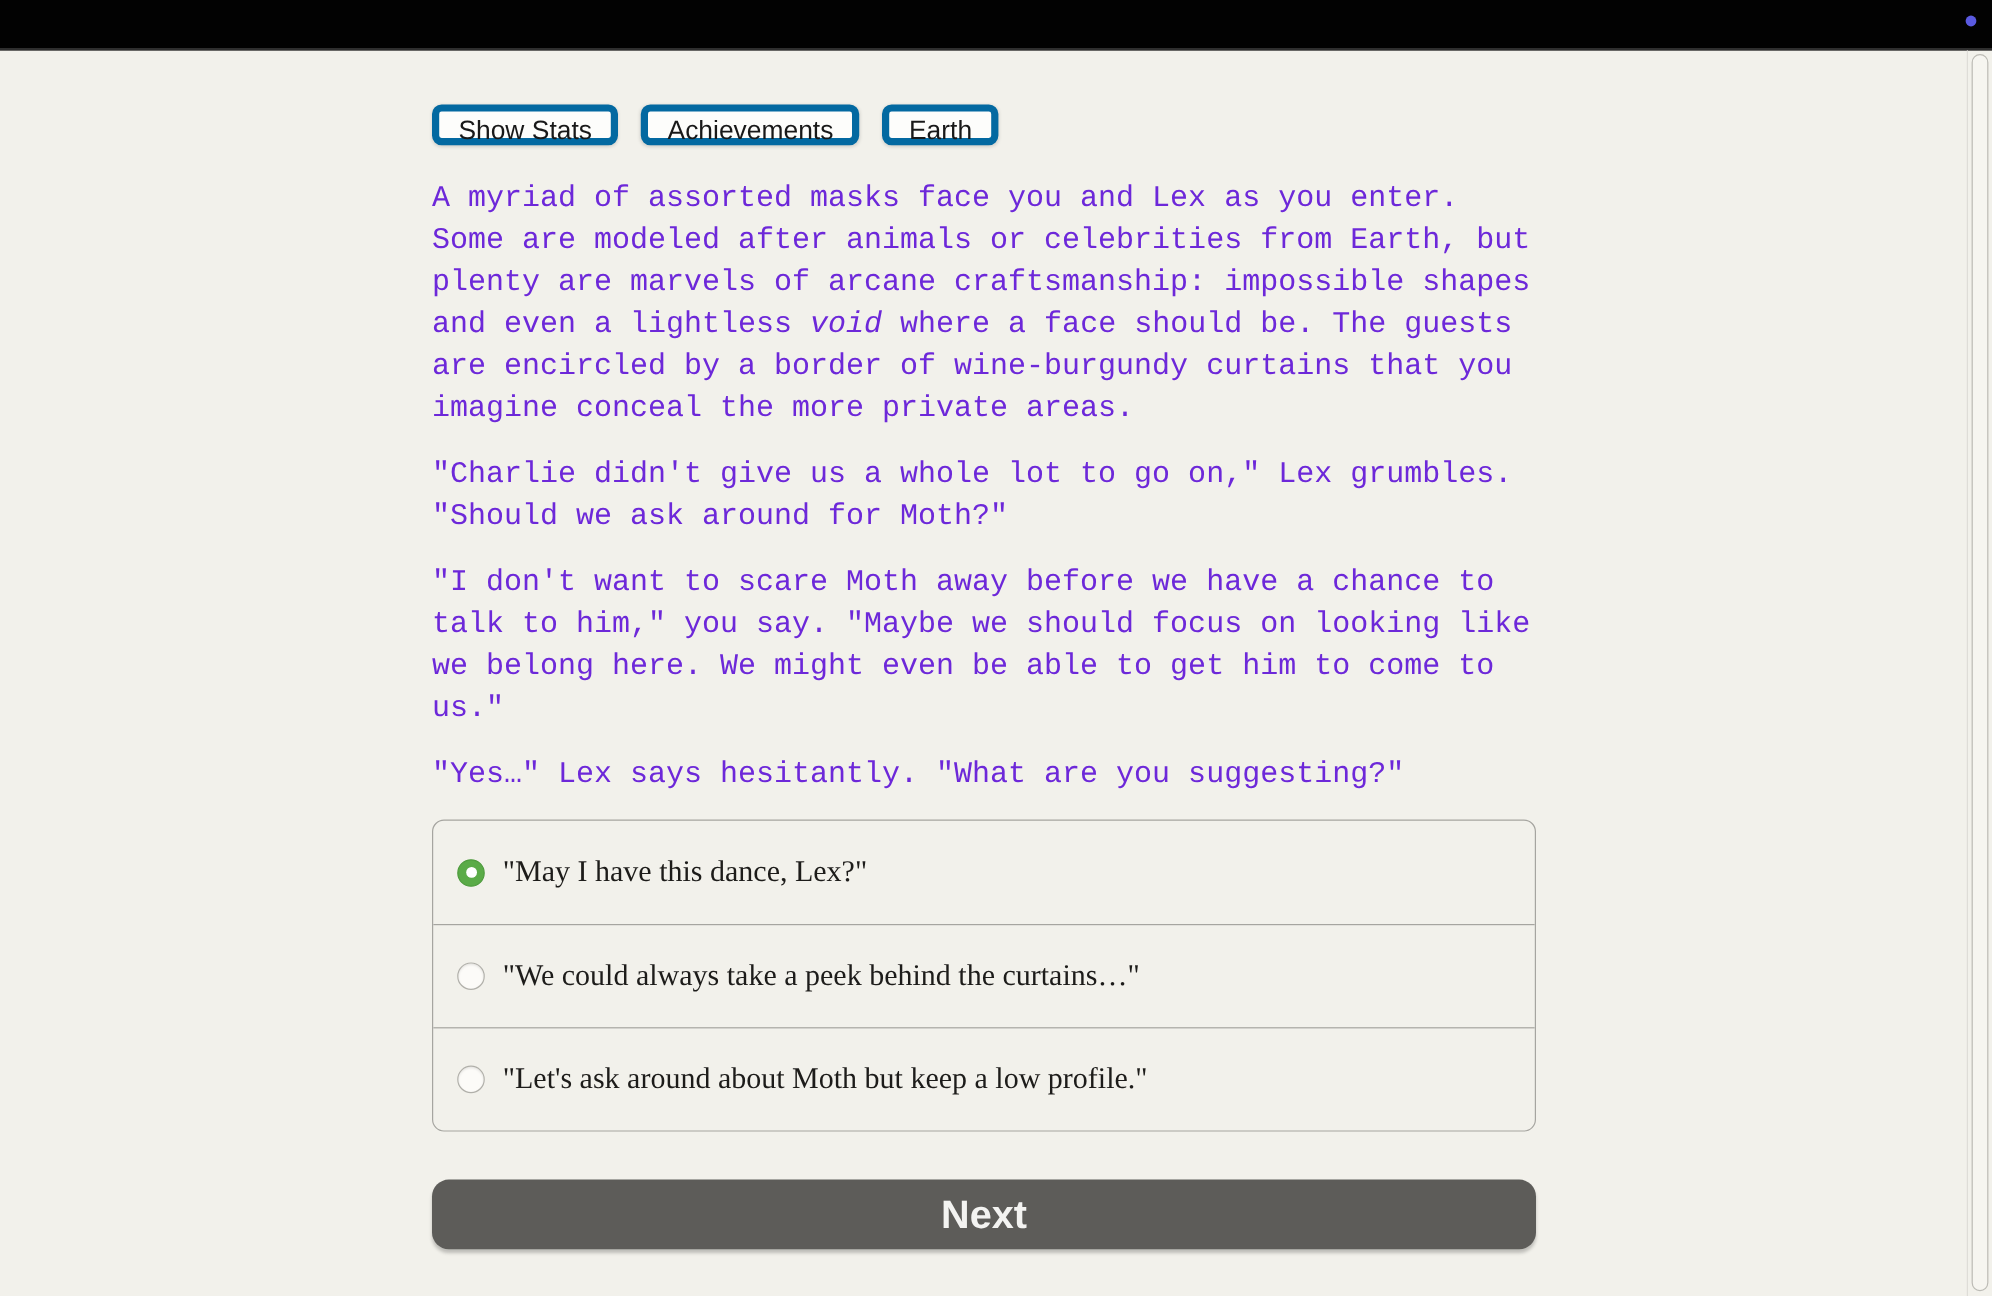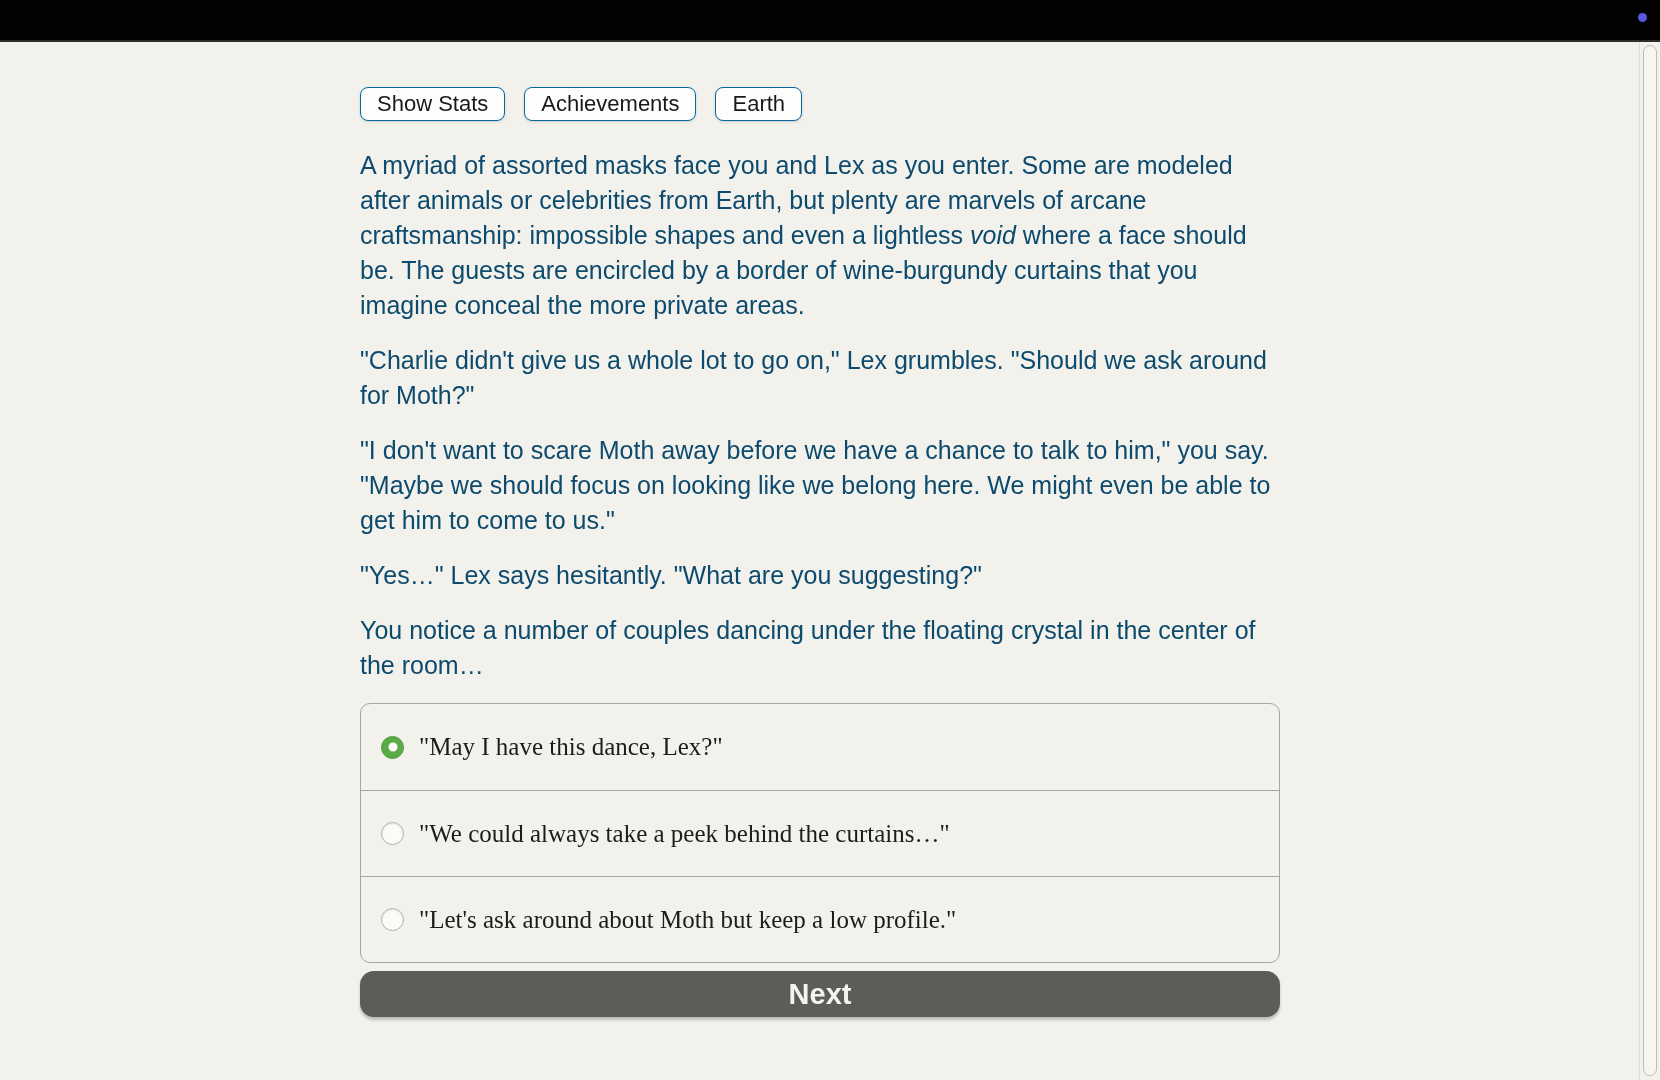--- a/index.html
+++ b/index.html
@@ -26,29 +26,29 @@
     position:absolute;top:3px;bottom:4px;left:3px;width:12px;
     border-radius:7px;background:#f6f5f0;border:1px solid #bcbbb5;
   }
   .content{
     position:absolute;left:360px;top:42px;width:920px;
   }
   .toolbar{margin-top:45px;display:flex;gap:19px;}
   .tb-btn{
     font-family:"Liberation Sans",sans-serif;
     font-size:22px;color:#191919;
-    background:#fdfdfb;border:1px solid #0369a1;border-radius:8px;
+    background:#fdfdfb;border:6px solid #0369a1;border-radius:8px;
     padding:0 16px;height:34px;line-height:32px;box-sizing:border-box;
     box-shadow:0 1px 3px rgba(0,0,0,0.14);
     cursor:pointer;white-space:nowrap;
   }
   .story{
     margin-top:27px;
-    font-family:Liberation Sans, sans-serif;
-    font-size:25px;line-height:35px;color:#0c4a6e;
+    font-family:Liberation Mono, monospace;
+    font-size:25px;line-height:35px;color:#6d28d9;
   }
   .story p{margin:0 0 20px 0;}
   .story em{font-style:italic;}
   .choice-box{
     margin-top:3px;
     border:1px solid #a6a5a0;border-radius:10px;
     background:#f2f1eb;overflow:hidden;
   }
   .choice-row{
     display:flex;align-items:center;height:86px;
@@ -69,24 +69,24 @@
     content:"";position:absolute;left:50%;top:50%;
     width:9px;height:9px;border-radius:50%;background:#ffffff;
     transform:translate(-50%,-50%);
   }
   .choice-label{
     margin-left:15px;
     font-family:"Liberation Serif","DejaVu Serif",serif;
     font-size:25px;color:#1d1c1a;
   }
   .next-btn{
-    display:block;margin-top:8px;width:920px;height:46px;
+    display:block;margin-top:40px;width:920px;height:58px;
     background:#5d5c59;border:none;border-radius:14px;
     color:#f3f3f1;font-family:"Liberation Sans",sans-serif;
-    font-size:29px;font-weight:bold;
+    font-size:33px;font-weight:bold;
     box-shadow:0 3px 3px rgba(0,0,0,0.22);
     cursor:pointer;
   }
 </style>
 </head>
 <body>
 
 <div class="titlebar">
   <span class="notif-dot" style="background: rgb(90, 90, 224);"></span>
 </div>
@@ -101,21 +101,20 @@
     <button class="tb-btn">Show Stats</button>
     <button class="tb-btn">Achievements</button>
     <button class="tb-btn">Earth</button>
   </div>
 
   <div class="story">
       <p><span>A myriad of assorted masks face you and Lex as you enter. Some are modeled after animals or celebrities from Earth, but plenty are marvels of arcane craftsmanship: impossible shapes and even a lightless </span><em>void</em><span> where a face should be. The guests are encircled by a border of wine-burgundy curtains that you imagine conceal the more private areas.</span></p>
       <p><span>"Charlie didn't give us a whole lot to go on," Lex grumbles. "Should we ask around for Moth?"</span></p>
       <p><span>"I don't want to scare Moth away before we have a chance to talk to him," you say. "Maybe we should focus on looking like we belong here. We might even be able to get him to come to us."</span></p>
       <p><span>"Yes…" Lex says hesitantly. "What are you suggesting?"</span></p>
-      <p><span>You notice a number of couples dancing under the floating crystal in the center of the room…</span></p>
     </div>
 
   <div class="choice-box">
       <div class="choice-row">
         <span class="radio selected"></span>
         <span class="choice-label">"May I have this dance, Lex?"</span>
       </div>
       <div class="choice-row">
         <span class="radio"></span>
         <span class="choice-label">"We could always take a peek behind the curtains…"</span>

